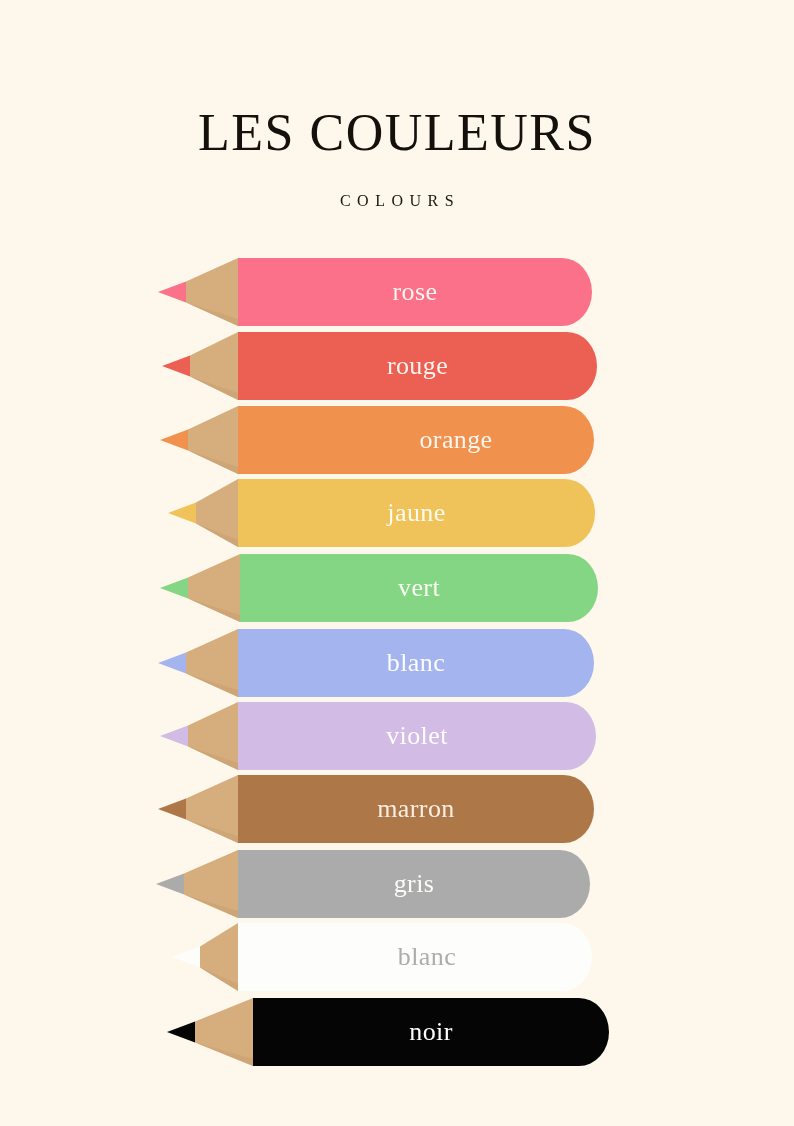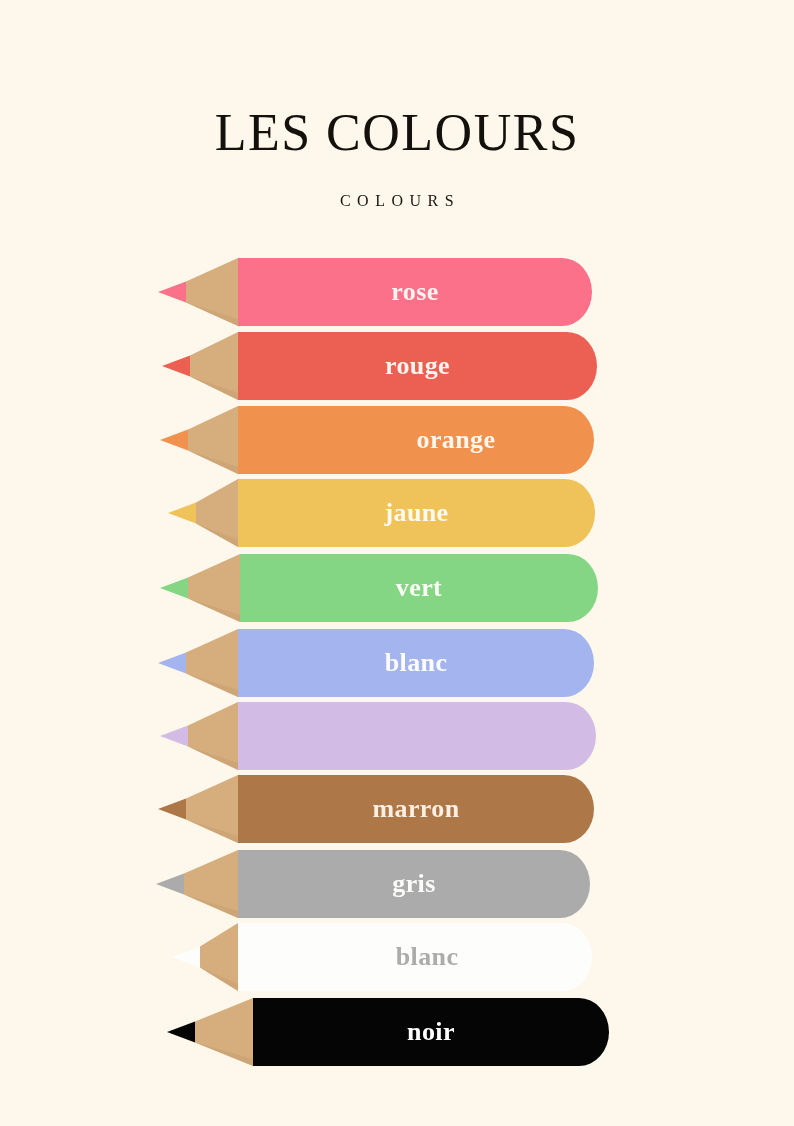--- a/index.html
+++ b/index.html
@@ -54,21 +54,20 @@
     white-space: nowrap;
   }
 
   
   .pencils {
     position: absolute;
     top: 258px;
     left: 0;
     width: 794px;
     height: 810px;
-    font-weight: bold;
   }
 
   .pencil {
     position: absolute;
     height: 68px;
   }
 
   .pencil-svg {
     position: absolute;
     top: 0;
@@ -88,21 +87,21 @@
     white-space: nowrap;
     pointer-events: none;
   }
 </style>
 </head>
 <body>
 
 <div id="poster">
 
   <div class="header">
-    <h1 class="title">LES COLOURS</h1>
+    <h1 class="title">LES COULEURS</h1>
     <p class="subtitle">COLOURS</p>
   </div>
 
   <div class="pencils" id="pencil-stack">
       <div class="pencil" style="top: 0px; left: 0px; width: 794px;">
         <svg class="pencil-svg" width="794" height="68" viewBox="0 0 794 68">
           <path d="M 158 34 L 186 23.5 L 186 44.5 Z" fill="#FA7189"></path>
           <path d="M 186 23.5 L 238 0 L 238 68 L 186 44.5 Z" fill="#D6AE7E"></path>
           <path d="M 186 44.5 L 238 68 L 238 61 Z" fill="#C79F6F" opacity="0.55"></path>
           <path d="M 238 0 L 562 0 A 30 34 0 0 1 562 68 L 238 68 Z" fill="#FA7189"></path>
@@ -154,20 +153,21 @@
         </svg>
         <div class="pencil-label" style="left: 238px; width: 356px; color: rgb(253, 253, 255);">blanc</div>
       </div>
       <div class="pencil" style="top: 444px; left: 0px; width: 794px;">
         <svg class="pencil-svg" width="794" height="68" viewBox="0 0 794 68">
           <path d="M 160 34 L 188 23.5 L 188 44.5 Z" fill="#D2BBE4"></path>
           <path d="M 188 23.5 L 238 0 L 238 68 L 188 44.5 Z" fill="#D6AE7E"></path>
           <path d="M 188 44.5 L 238 68 L 238 61 Z" fill="#C79F6F" opacity="0.55"></path>
           <path d="M 238 0 L 566 0 A 30 34 0 0 1 566 68 L 238 68 Z" fill="#D2BBE4"></path>
         </svg>
+        <div class="pencil-label" style="left: 238px; width: 358px; color: rgb(255, 253, 255);">violet</div>
       </div>
       <div class="pencil" style="top: 517px; left: 0px; width: 794px;">
         <svg class="pencil-svg" width="794" height="68" viewBox="0 0 794 68">
           <path d="M 158 34 L 186 23.5 L 186 44.5 Z" fill="#AD7748"></path>
           <path d="M 186 23.5 L 238 0 L 238 68 L 186 44.5 Z" fill="#D6AE7E"></path>
           <path d="M 186 44.5 L 238 68 L 238 61 Z" fill="#C79F6F" opacity="0.55"></path>
           <path d="M 238 0 L 564 0 A 30 34 0 0 1 564 68 L 238 68 Z" fill="#AD7748"></path>
         </svg>
         <div class="pencil-label" style="left: 238px; width: 356px; color: rgb(251, 239, 226);">marron</div>
       </div>

